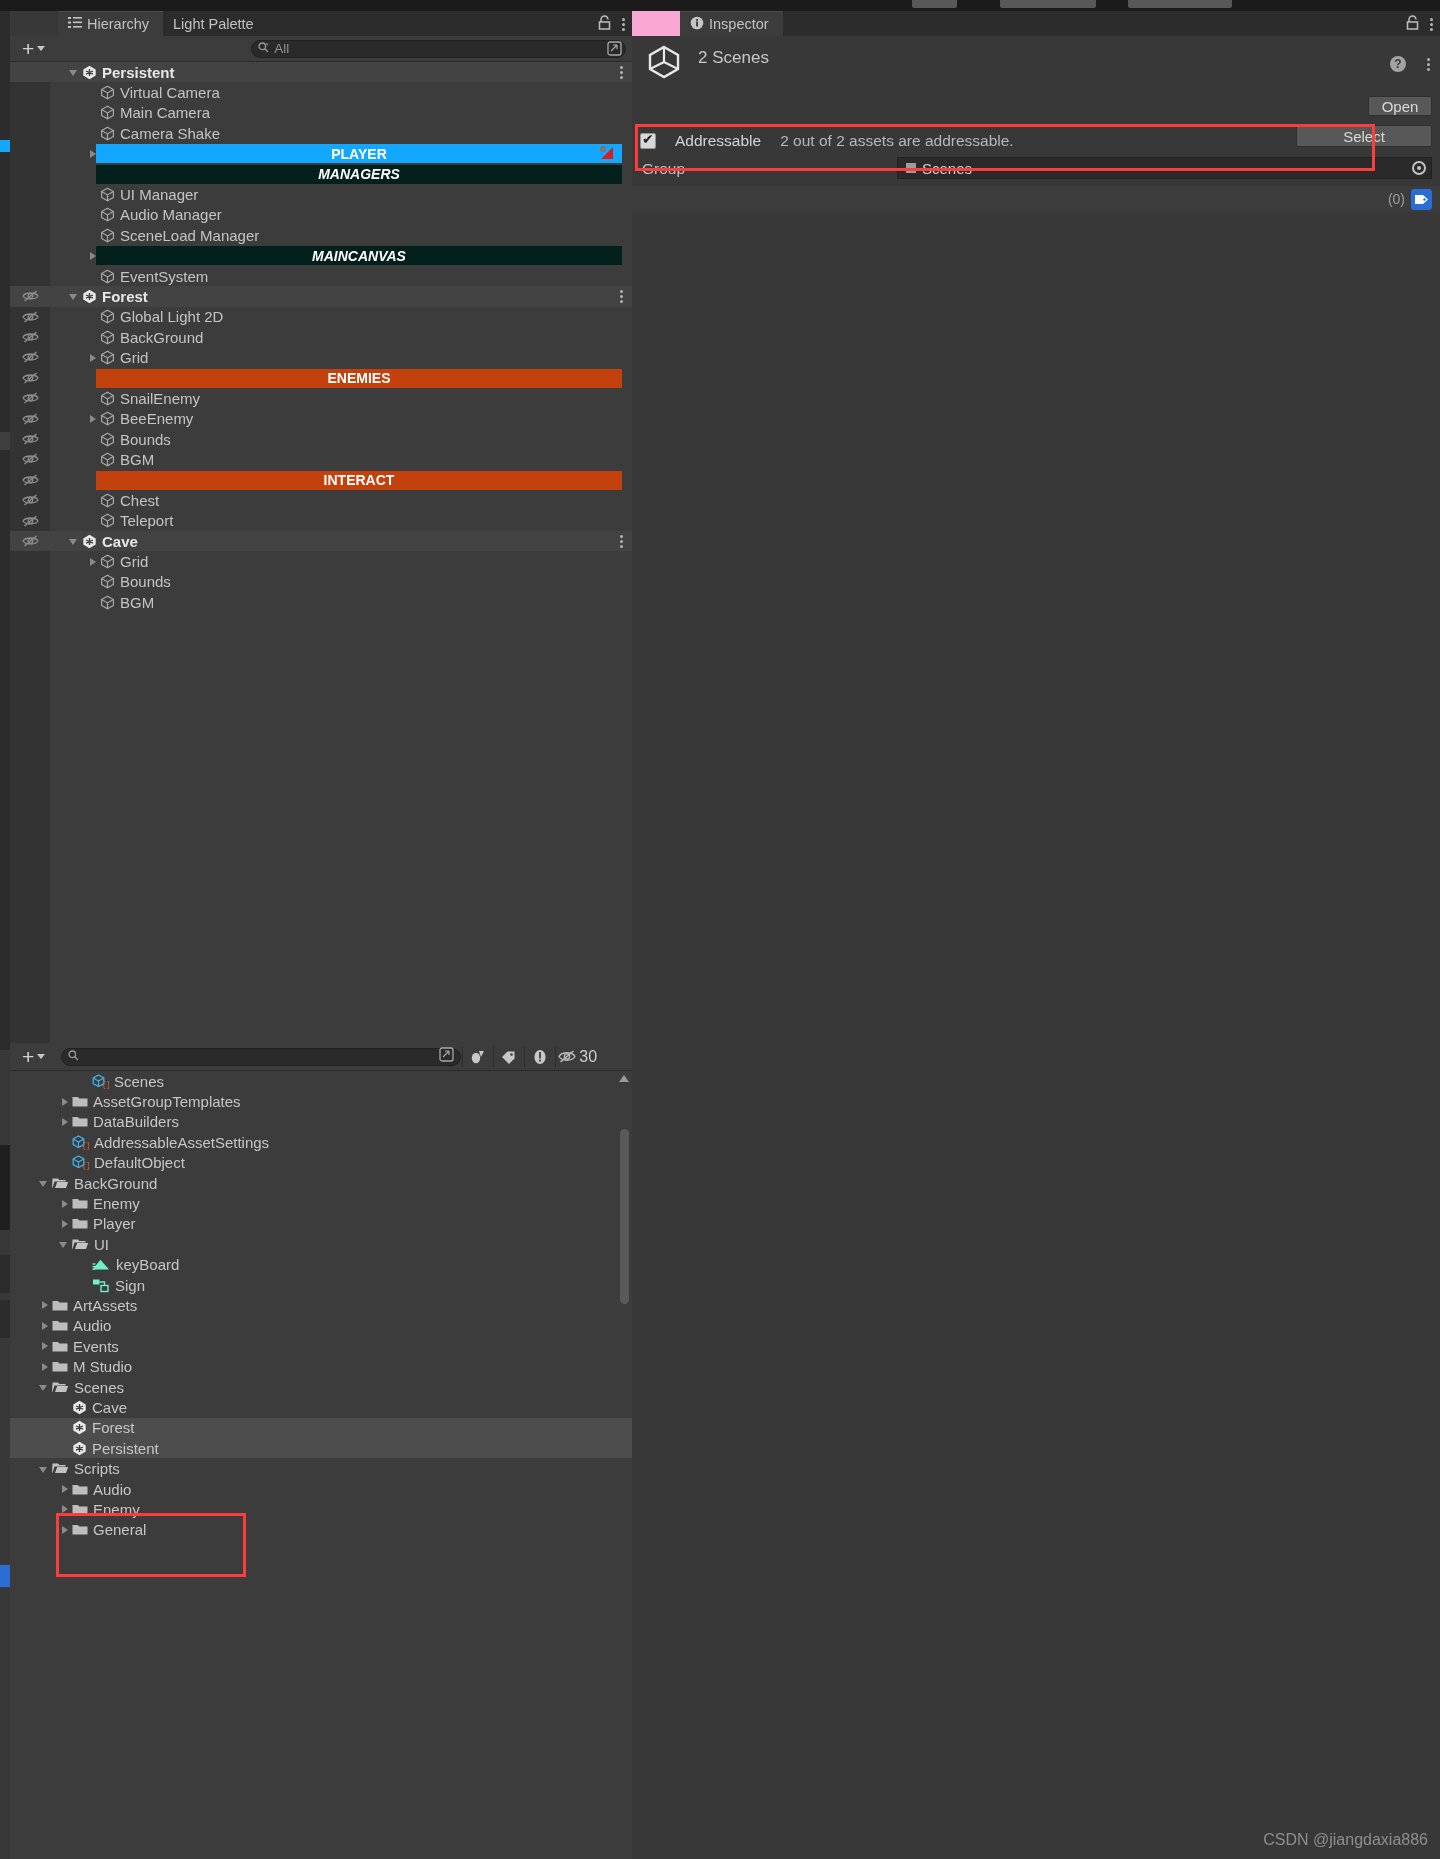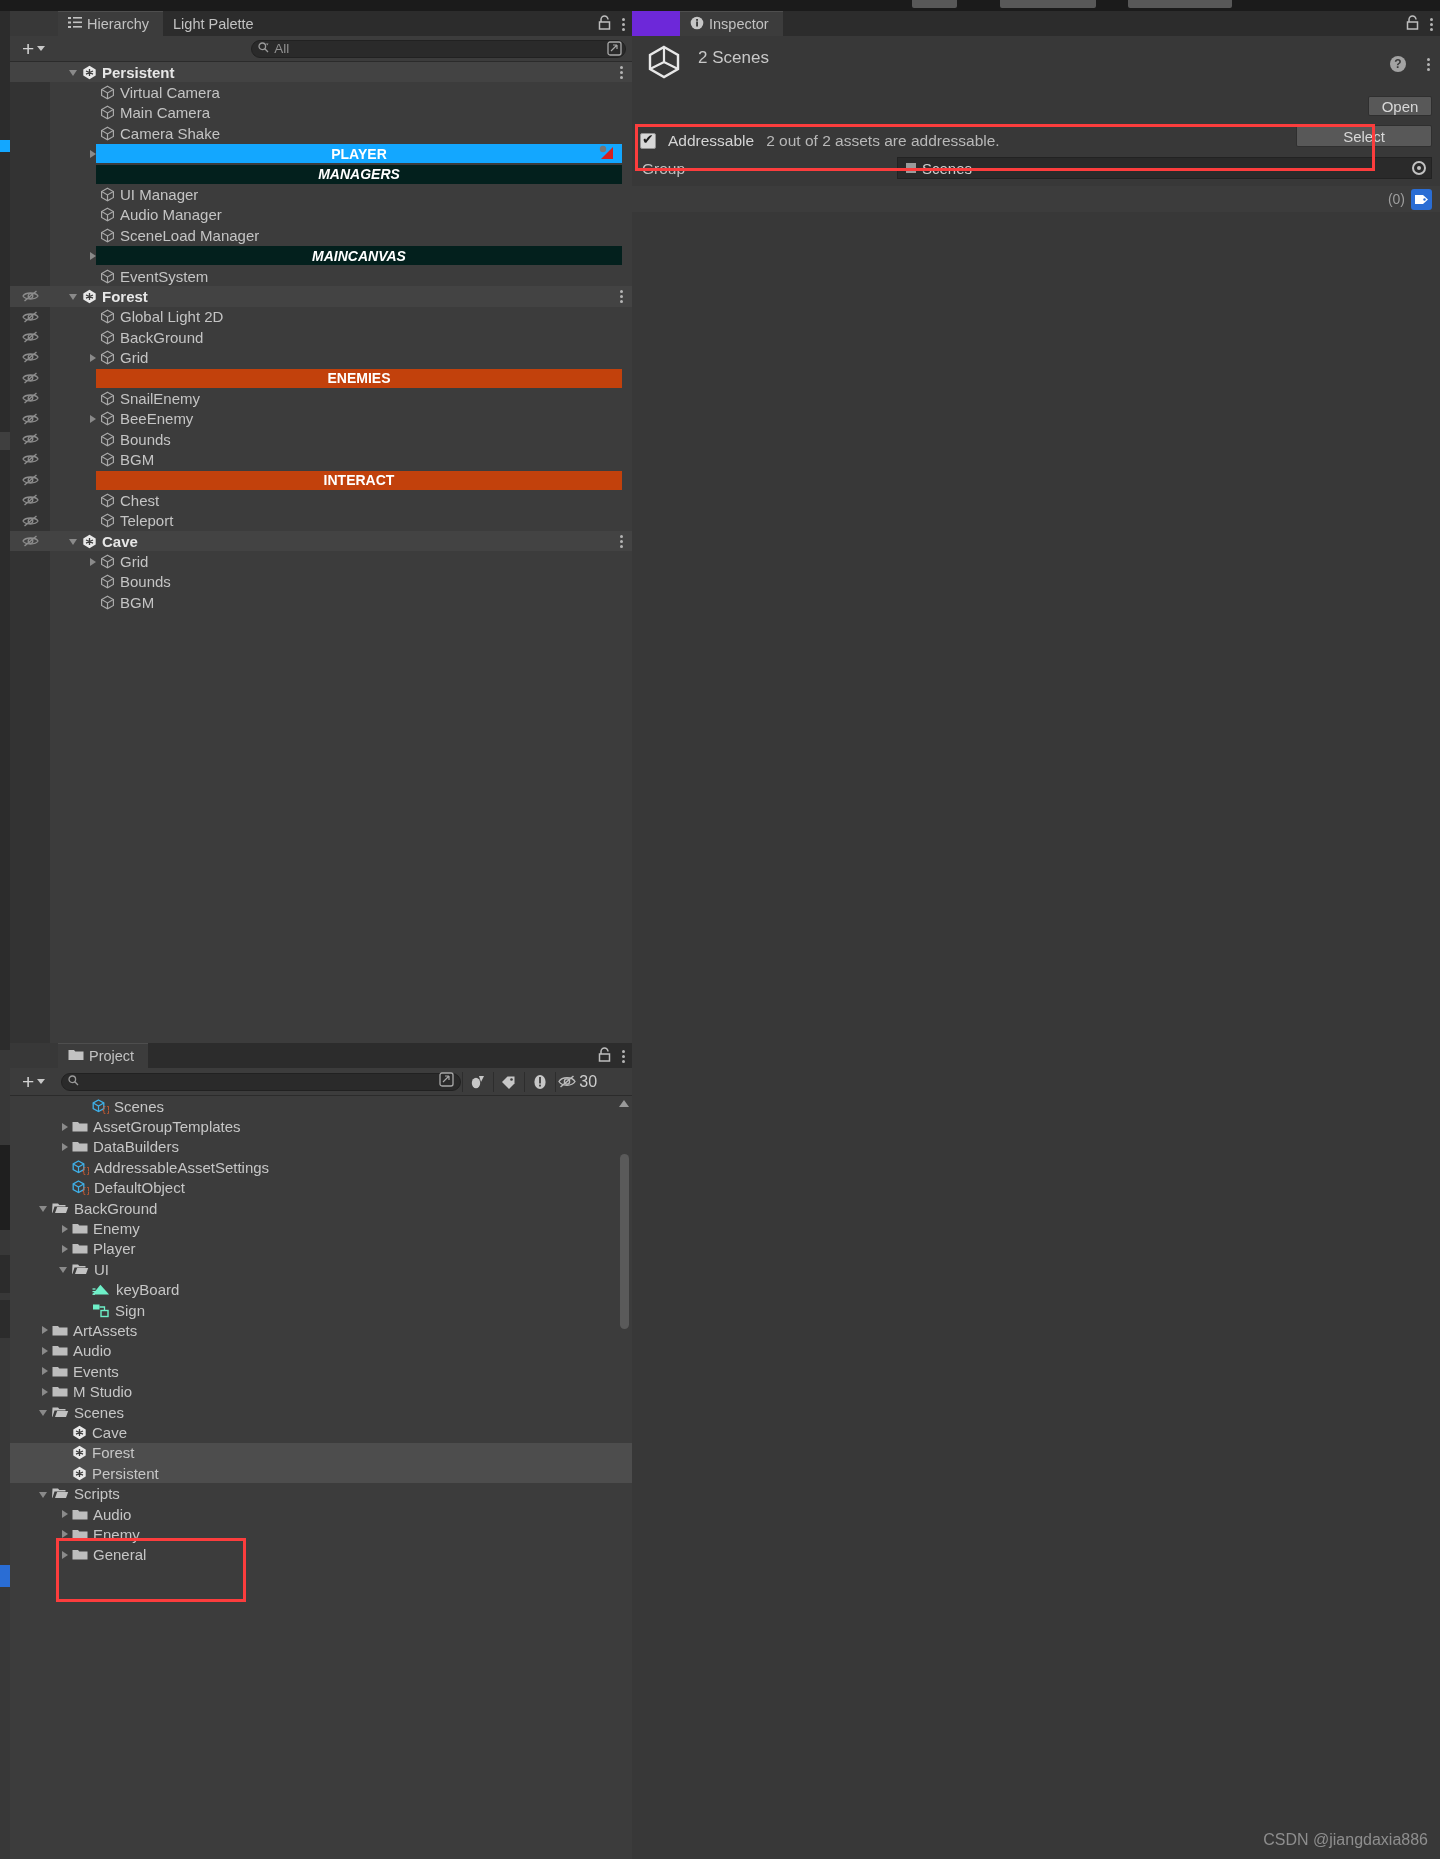--- a/index.html
+++ b/index.html
@@ -50,32 +50,32 @@
   .gutter { position: absolute; left: 0; top: 0; width: 40px; height: 100%; background: #333333; }
   .eye-off { position: absolute; left: 12px; top: 3px; width: 17px; height: 14px; color: #8d8d8d; }
   .scene-row { background: #434343; }
   .banner { position: absolute; left: 86px; right: 10px; height: 19px; display: flex; align-items: center;
             justify-content: center; font-size: 14px; font-weight: bold; color: #ffffff; }
   .banner.blue { background: #13a7ff; }
   .banner.dark { background: #03201d; font-style: italic; }
   .banner.gold { background: #c2410c; justify-content: center; }
 
   
-  #inspector { position: absolute; left: 632px; top: 11px; width: 808px; height: 1848px; background: #6d28d9; }
+  #inspector { position: absolute; left: 632px; top: 11px; width: 808px; height: 1848px; background: #f9a8d4; }
   #insp-body { background: #383838; position: relative; height: 100%; }
   .insp-head { height: 48px; position: relative; }
   .insp-title { position: absolute; left: 66px; top: 12px; font-size: 17px; color: #c8c8c8; }
   .help-ic { position: absolute; right: 34px; top: 20px; width: 16px; height: 16px; border-radius: 50%;
              background: #a3a3a3; color: #383838; font-size: 12px; font-weight: bold;
              display: flex; align-items: center; justify-content: center; }
   .btn { background: #585858; border: 1px solid #2f2f2f; border-radius: 2px; color: #d8d8d8;
          font-size: 15px; display: flex; align-items: center; justify-content: center; }
   #open-btn { position: absolute; right: 8px; top: 60px; width: 64px; height: 20px; }
   #select-btn { position: absolute; right: 8px; top: 89px; width: 136px; height: 22px; }
-  .addr-row { position: absolute; left: 8px; top: 96px; display: flex; align-items: center; gap: 12px; }
+  .addr-row { position: absolute; left: 8px; top: 96px; display: flex; align-items: center; gap: 19px; }
   .cbox { width: 16px; height: 16px; background: #d8d8d8; border: 1px solid #949494; border-radius: 2px;
           position: relative; }
   .cbox::after { content: "✔"; position: absolute; left: 1px; top: -3px; font-size: 14px; color: #1d1d1d; }
   .addr-label { font-size: 15.5px; color: #d4d4d4; }
   .addr-note { font-size: 15.5px; color: #b8b8b8; }
   .group-row { position: absolute; left: 0; right: 0; top: 121px; height: 25px; }
   .group-lbl { position: absolute; left: 10px; top: 3px; font-size: 15.5px; color: #c0c0c0; }
   .group-field { position: absolute; left: 265px; right: 8px; top: 0; height: 22px; background: #2a2a2a;
                  border: 1px solid #222; display: flex; align-items: center; }
   .group-val { margin-left: 8px; display: flex; align-items: center; gap: 6px; font-size: 15px; color: #cfcfcf; }
@@ -618,41 +618,20 @@
             <circle cx="13.5" cy="10.5" r="1.2" fill="#2a6dd4"></circle>
           </svg>
       </span>
     </div>
 
     <div class="redbox" style="left:3px; top:88px; width:740px; height:47px;"></div>
   </div>
 </div>
 
 <div id="project">
-  <div class="tabbar">
-    <div class="tab active">
-      <span>
-        <svg width="16" height="13" viewBox="0 0 16 13">
-            <path d="M0.5 2 h5.5 l1.3 1.6 h8.2 v8.4 h-15 z" fill="#c2c2c2"></path>
-          </svg>
-      </span>
-      <span>Project</span>
-    </div>
-    <div class="right-ic">
-      <span>
-        <svg width="15" height="17" viewBox="0 0 15 17">
-            <path d="M4 8 V5.5 a3.5 3.5 0 0 1 7 0" fill="none" stroke="#bdbdbd" stroke-width="1.5"></path>
-            <rect x="2.5" y="8" width="10" height="7" fill="none" stroke="#bdbdbd" stroke-width="1.5"></rect>
-          </svg>
-      </span>
-      <span class="dots">
-          <span></span>
-        </span>
-    </div>
-  </div>
 
   <div class="toolbar" style="height:28px;">
     <div class="plusbtn">
       <span>+</span>
       <span class="mini-caret"></span>
     </div>
     <div class="searchbox" style="margin-left:10px;max-width:400px;">
       <span>
         <svg width="11" height="11" viewBox="0 0 11 11">
             <circle cx="4.3" cy="4.3" r="3.3" fill="none" stroke="#9a9a9a" stroke-width="1.3"></circle>

